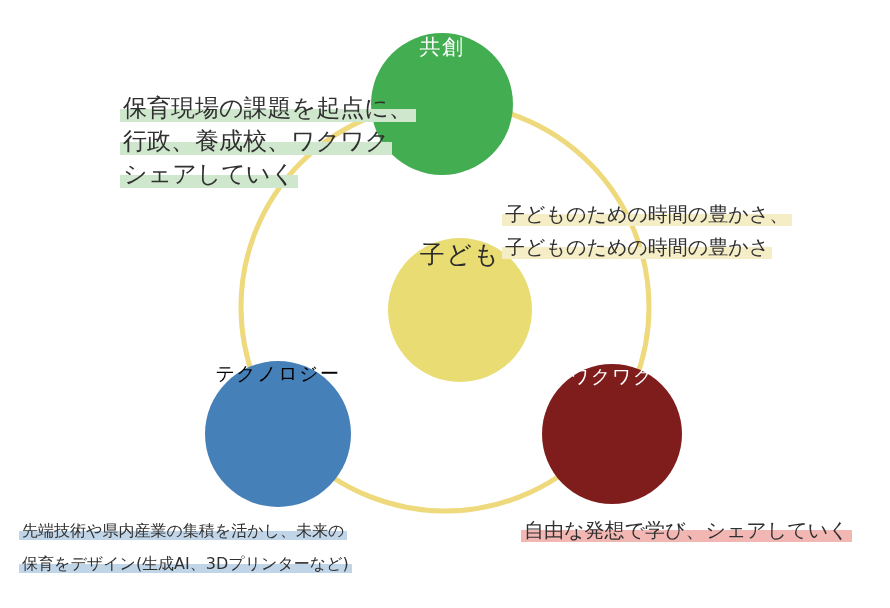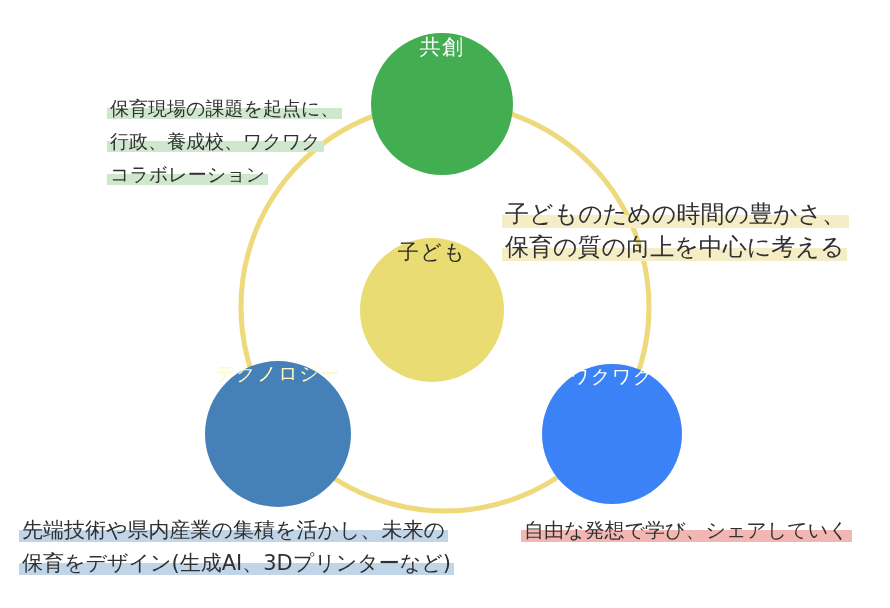--- a/index.html
+++ b/index.html
@@ -31,77 +31,77 @@
     display: flex;
     align-items: flex-start;
     justify-content: center;
     z-index: 2;
   }
   .bubble-label {
     letter-spacing: 1.5px;
     white-space: nowrap;
   }
   .bubble-kyoso      { left: 371px; top:  33px; width: 142px; height: 142px; font-size: 21px; }
-  .bubble-kodomo     { left: 360px; top: 238px; width: 144px; height: 144px; font-size: 21px; }
+  .bubble-kodomo     { left: 388px; top: 238px; width: 144px; height: 144px; font-size: 25px; }
   .bubble-technology { left: 205px; top: 361px; width: 146px; height: 146px; font-size: 19px; }
   .bubble-wakuwaku   { left: 542px; top: 364px; width: 140px; height: 140px; font-size: 19px; }
 
   
   .note {
     position: absolute;
     z-index: 3;
     color: #303030;
     line-height: 33px;
     white-space: nowrap;
   }
   .note-line { height: 33px; }
   .hl {
     padding: 0 3px;
     background-image: linear-gradient(to bottom, transparent 52%, var(--hl) 52%);
     mix-blend-mode: multiply;
   }
-  .note-kyoso      { left: 107px; top:  92px; font-size: 19px; }
-  .note-kodomo     { left: 502px; top: 198px; font-size: 24px; }
-  .note-technology { left:  19px; top: 514px; font-size: 21px; }
+  .note-kyoso      { left: 120px; top:  92px; font-size: 24px; }
+  .note-kodomo     { left: 502px; top: 198px; font-size: 20px; }
+  .note-technology { left:  19px; top: 514px; font-size: 16px; }
   .note-wakuwaku   { left: 521px; top: 514px; font-size: 20px; }
 </style>
 </head>
 <body>
 
 <div class="canvas">
 
   <svg class="ring-svg" width="890" height="608" viewBox="0 0 890 608">
     <circle cx="445" cy="307" r="204" fill="none" stroke-width="5" stroke="#eed97c"></circle>
   </svg>
 
   <div class="bubble bubble-kyoso" style="background: rgb(67, 173, 81); color: rgb(255, 255, 255);">
     <span class="bubble-label">共創</span>
   </div>
 
   <div class="bubble bubble-kodomo" style="background: rgb(233, 220, 114); color: rgb(43, 43, 43);">
     <span class="bubble-label">子ども</span>
   </div>
 
-  <div class="bubble bubble-technology" style="background: rgb(70, 128, 185); color: #fef9c3;">
+  <div class="bubble bubble-technology" style="background: rgb(70, 128, 185); color: #000000;">
     <span class="bubble-label">テクノロジー</span>
   </div>
 
-  <div class="bubble bubble-wakuwaku" style="background: #3b82f6; color: rgb(255, 255, 255);">
+  <div class="bubble bubble-wakuwaku" style="background: #7f1d1d; color: rgb(255, 255, 255);">
     <span class="bubble-label">ワクワク</span>
   </div>
 
   <div class="note note-kyoso">
     <div class="note-line"><span class="hl" style="--hl: #cfe7cd;">保育現場の課題を起点に、</span></div>
     <div class="note-line"><span class="hl" style="--hl: #cfe7cd;">行政、養成校、ワクワク</span></div>
-    <div class="note-line"><span class="hl" style="--hl: #cfe7cd;">コラボレーション</span></div>
+    <div class="note-line"><span class="hl" style="--hl: #cfe7cd;">シェアしていく</span></div>
   </div>
 
   <div class="note note-kodomo">
     <div class="note-line"><span class="hl" style="--hl: #f4edc6;">子どものための時間の豊かさ、</span></div>
-    <div class="note-line"><span class="hl" style="--hl: #f4edc6;">保育の質の向上を中心に考える</span></div>
+    <div class="note-line"><span class="hl" style="--hl: #f4edc6;">子どものための時間の豊かさ</span></div>
   </div>
 
   <div class="note note-technology">
     <div class="note-line"><span class="hl" style="--hl: #c1d5e9;">先端技術や県内産業の集積を活かし、未来の</span></div>
     <div class="note-line"><span class="hl" style="--hl: #c1d5e9;">保育をデザイン(生成AI、3Dプリンターなど)</span></div>
   </div>
 
   <div class="note note-wakuwaku">
     <div class="note-line"><span class="hl" style="--hl: #f2b7b3;">自由な発想で学び、シェアしていく</span></div>
   </div>

